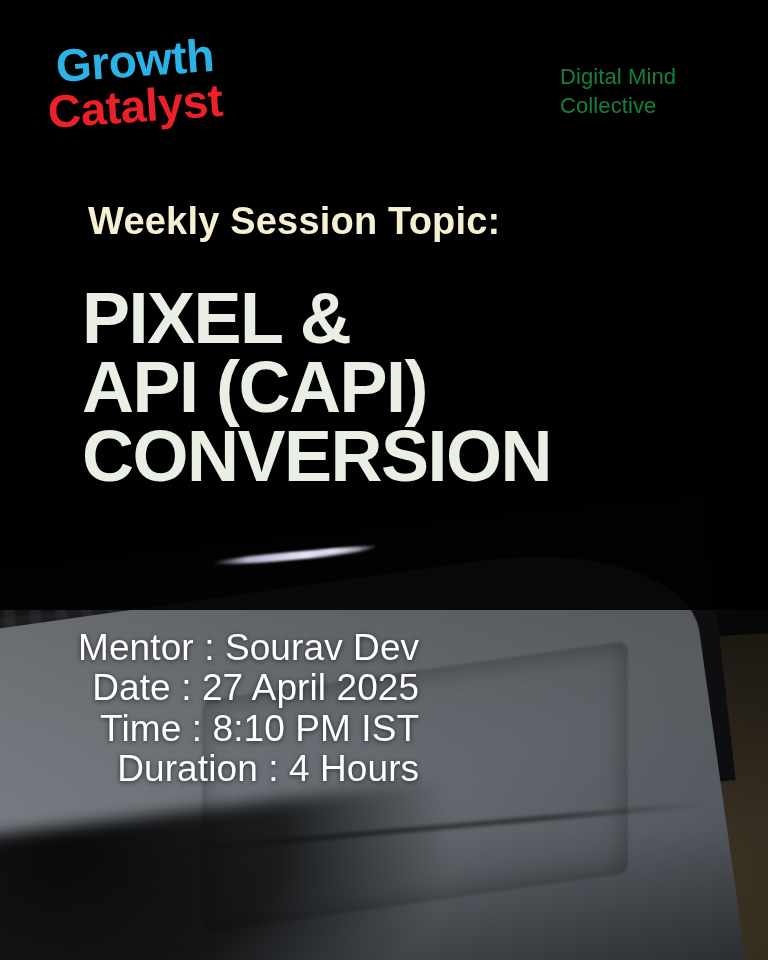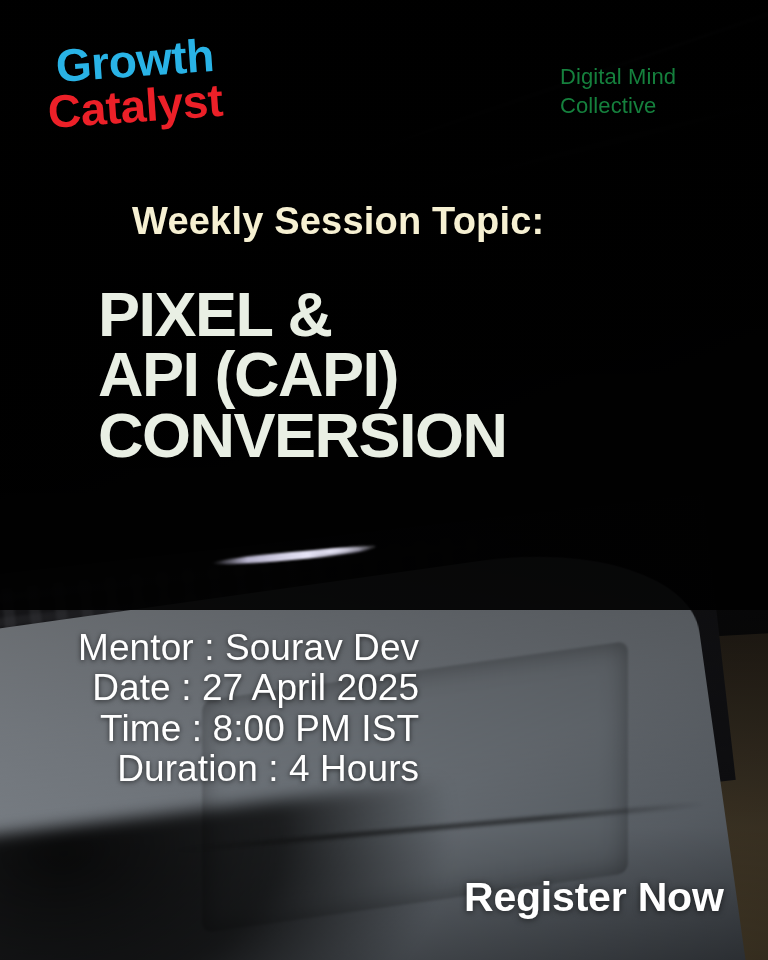--- a/index.html
+++ b/index.html
@@ -165,28 +165,27 @@
   }
   .brand span{display:block;}
 
   
   .eyebrow{
     position:absolute;left:88px;top:200px;
     color:#f6f0d2;
     font-size:38px;
     font-weight:bold;
     letter-spacing:.2px;
-    margin-left:44px;
   }
 
   
   .headline{
-    position:absolute;left:98px;top:284px;
+    position:absolute;left:82px;top:284px;
     color:#e9efe4;
-    font-size:63px;
+    font-size:72px;
     font-weight:bold;
     line-height:.96;
     letter-spacing:-1.5px;
     width:640px;
   }
   .headline span{display:block;}
 
   
   .details{
     position:absolute;left:78px;top:628px;
@@ -256,20 +255,19 @@
 
     <div class="headline">
       <span>PIXEL &amp;</span>
       <span>API (CAPI)</span>
       <span>CONVERSION</span>
     </div>
 
     <div class="details">
       <span class="row">Mentor : Sourav Dev</span>
       <span class="row">Date : 27 April 2025</span>
-      <span class="row">Time : 8:00 PM IST</span>
+      <span class="row">Time : 8:10 PM IST</span>
       <span class="row">Duration : 4 Hours</span>
     </div>
 
-    <div class="cta">Register Now</div>
 
   </div>
 </div>
 
 </body></html>

